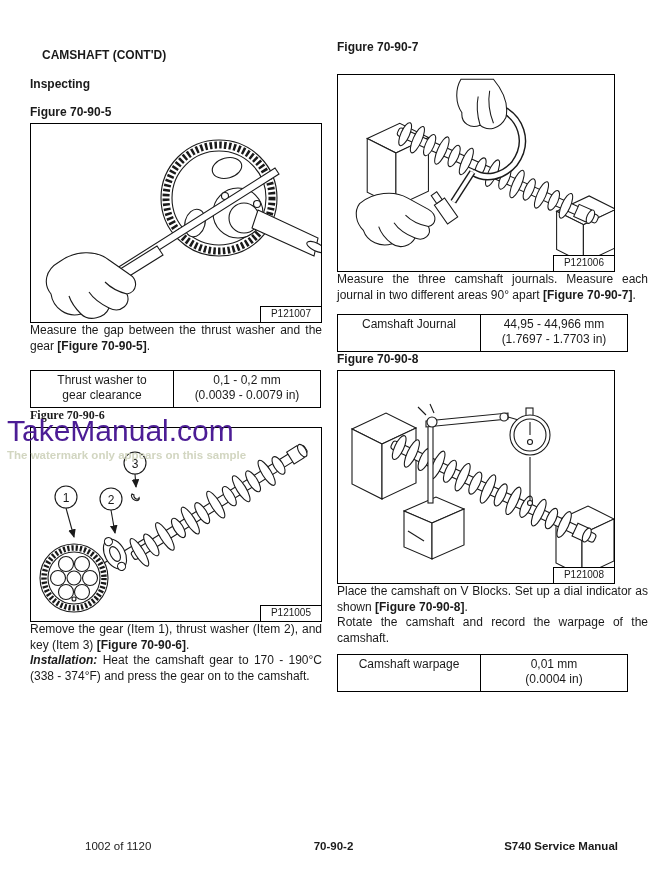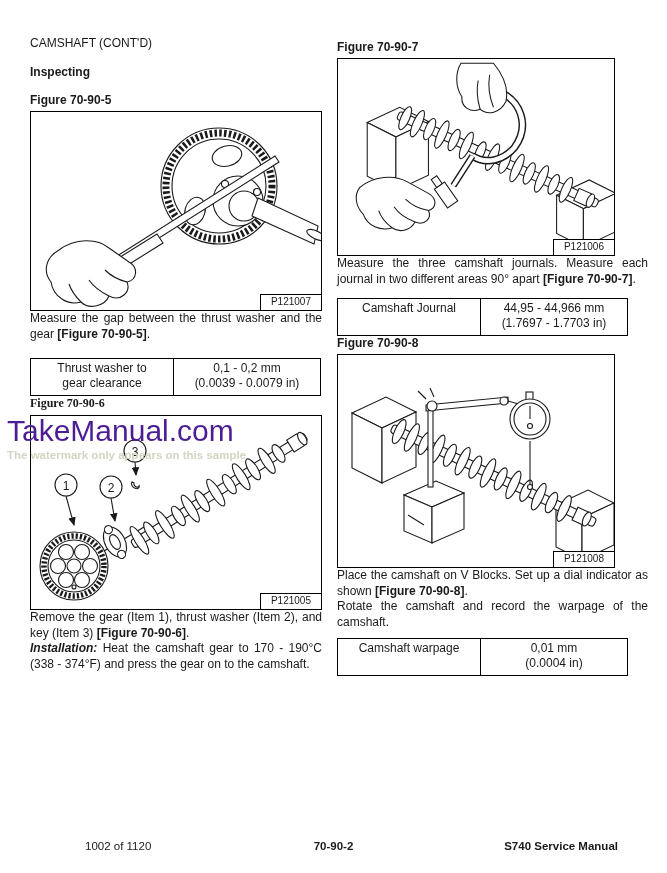--- a/index.html
+++ b/index.html
@@ -1,21 +1,21 @@
 <!DOCTYPE html>
 <html><head>
 <meta charset="utf-8">
 <style>
   html,body{margin:0;padding:0;background:#ffffff;}
   .page{position:relative;width:667px;height:873px;background:#ffffff;
         font-family:"Liberation Sans",sans-serif;color:#1a1a1a;overflow:hidden;}
   .col{position:absolute;top:36px;}
   .col-left{left:30px;width:292px;}
   .col-right{left:337px;width:311px;top:40px;}
-  .h1{font-size:12px;font-weight:normal;margin:0;}
+  .h1{font-size:12px;font-weight:bold;margin:12px;}
   .sub{font-size:12px;font-weight:bold;margin-top:15px;}
   .figcap{font-size:12px;font-weight:bold;}
   .figbox{position:relative;border:1px solid #000;background:#fff;box-sizing:border-box;}
   .figbox svg{display:block;width:100%;height:100%;}
   .photo-id{position:absolute;right:-1px;bottom:-1px;border:1px solid #000;background:#fff;
             font-size:10px;padding:1px 10px 2px 10px;line-height:12px;}
   p.body{font-size:12px;line-height:15.5px;text-align:justify;margin:0;}
   .b{font-weight:bold;}
   .bi{font-weight:bold;font-style:italic;}
   table.spec{border-collapse:collapse;width:278px;font-size:12px;table-layout:fixed;padding-left:14px;}
@@ -27,21 +27,21 @@
   .wm-sub{font-size:11.5px;font-weight:bold;color:#d2d6c1;margin-top:3px;}
   .footer{position:absolute;left:0;right:0;top:840px;height:14px;font-size:11.5px;}
   .footer .fl{position:absolute;left:85px;}
   .footer .fc{position:absolute;left:0;right:0;text-align:center;font-weight:bold;}
   .footer .fr{position:absolute;right:49px;font-weight:bold;}
   
   .m-cap5{margin-top:14px;} .m-box5{margin-top:4px;width:292px;height:200px;}
   .m-p1l{margin-top:14px;} .m-t1{margin-top:16px;}
   .m-cap6{font-family:Liberation Serif, serif;} .m-box6{margin-top:4px;width:292px;height:195px;}
   .m-p2l{margin-top:15px;} .m-p3l{margin-top:11px;}
-  .m-box7{margin-top:4px;width:278px;height:198px;padding-left:12px;}
+  .m-box7{margin-top:20px;width:278px;height:198px;padding-left:12px;}
   .m-p1r{margin-top:13px;} .m-t2{margin-top:11px;}
   .m-cap8{} .m-box8{margin-top:4px;width:278px;height:214px;}
   .m-p2r{margin-top:6px;} .m-p3r{margin-top:5px;} .m-t3{margin-top:8px;}
   .ln{stroke:#1a1a1a;fill:none;stroke-width:1.1;}
   .wh{stroke:#1a1a1a;fill:#ffffff;stroke-width:1.1;}
 </style>
 </head>
 <body>
 
 <div class="page">

